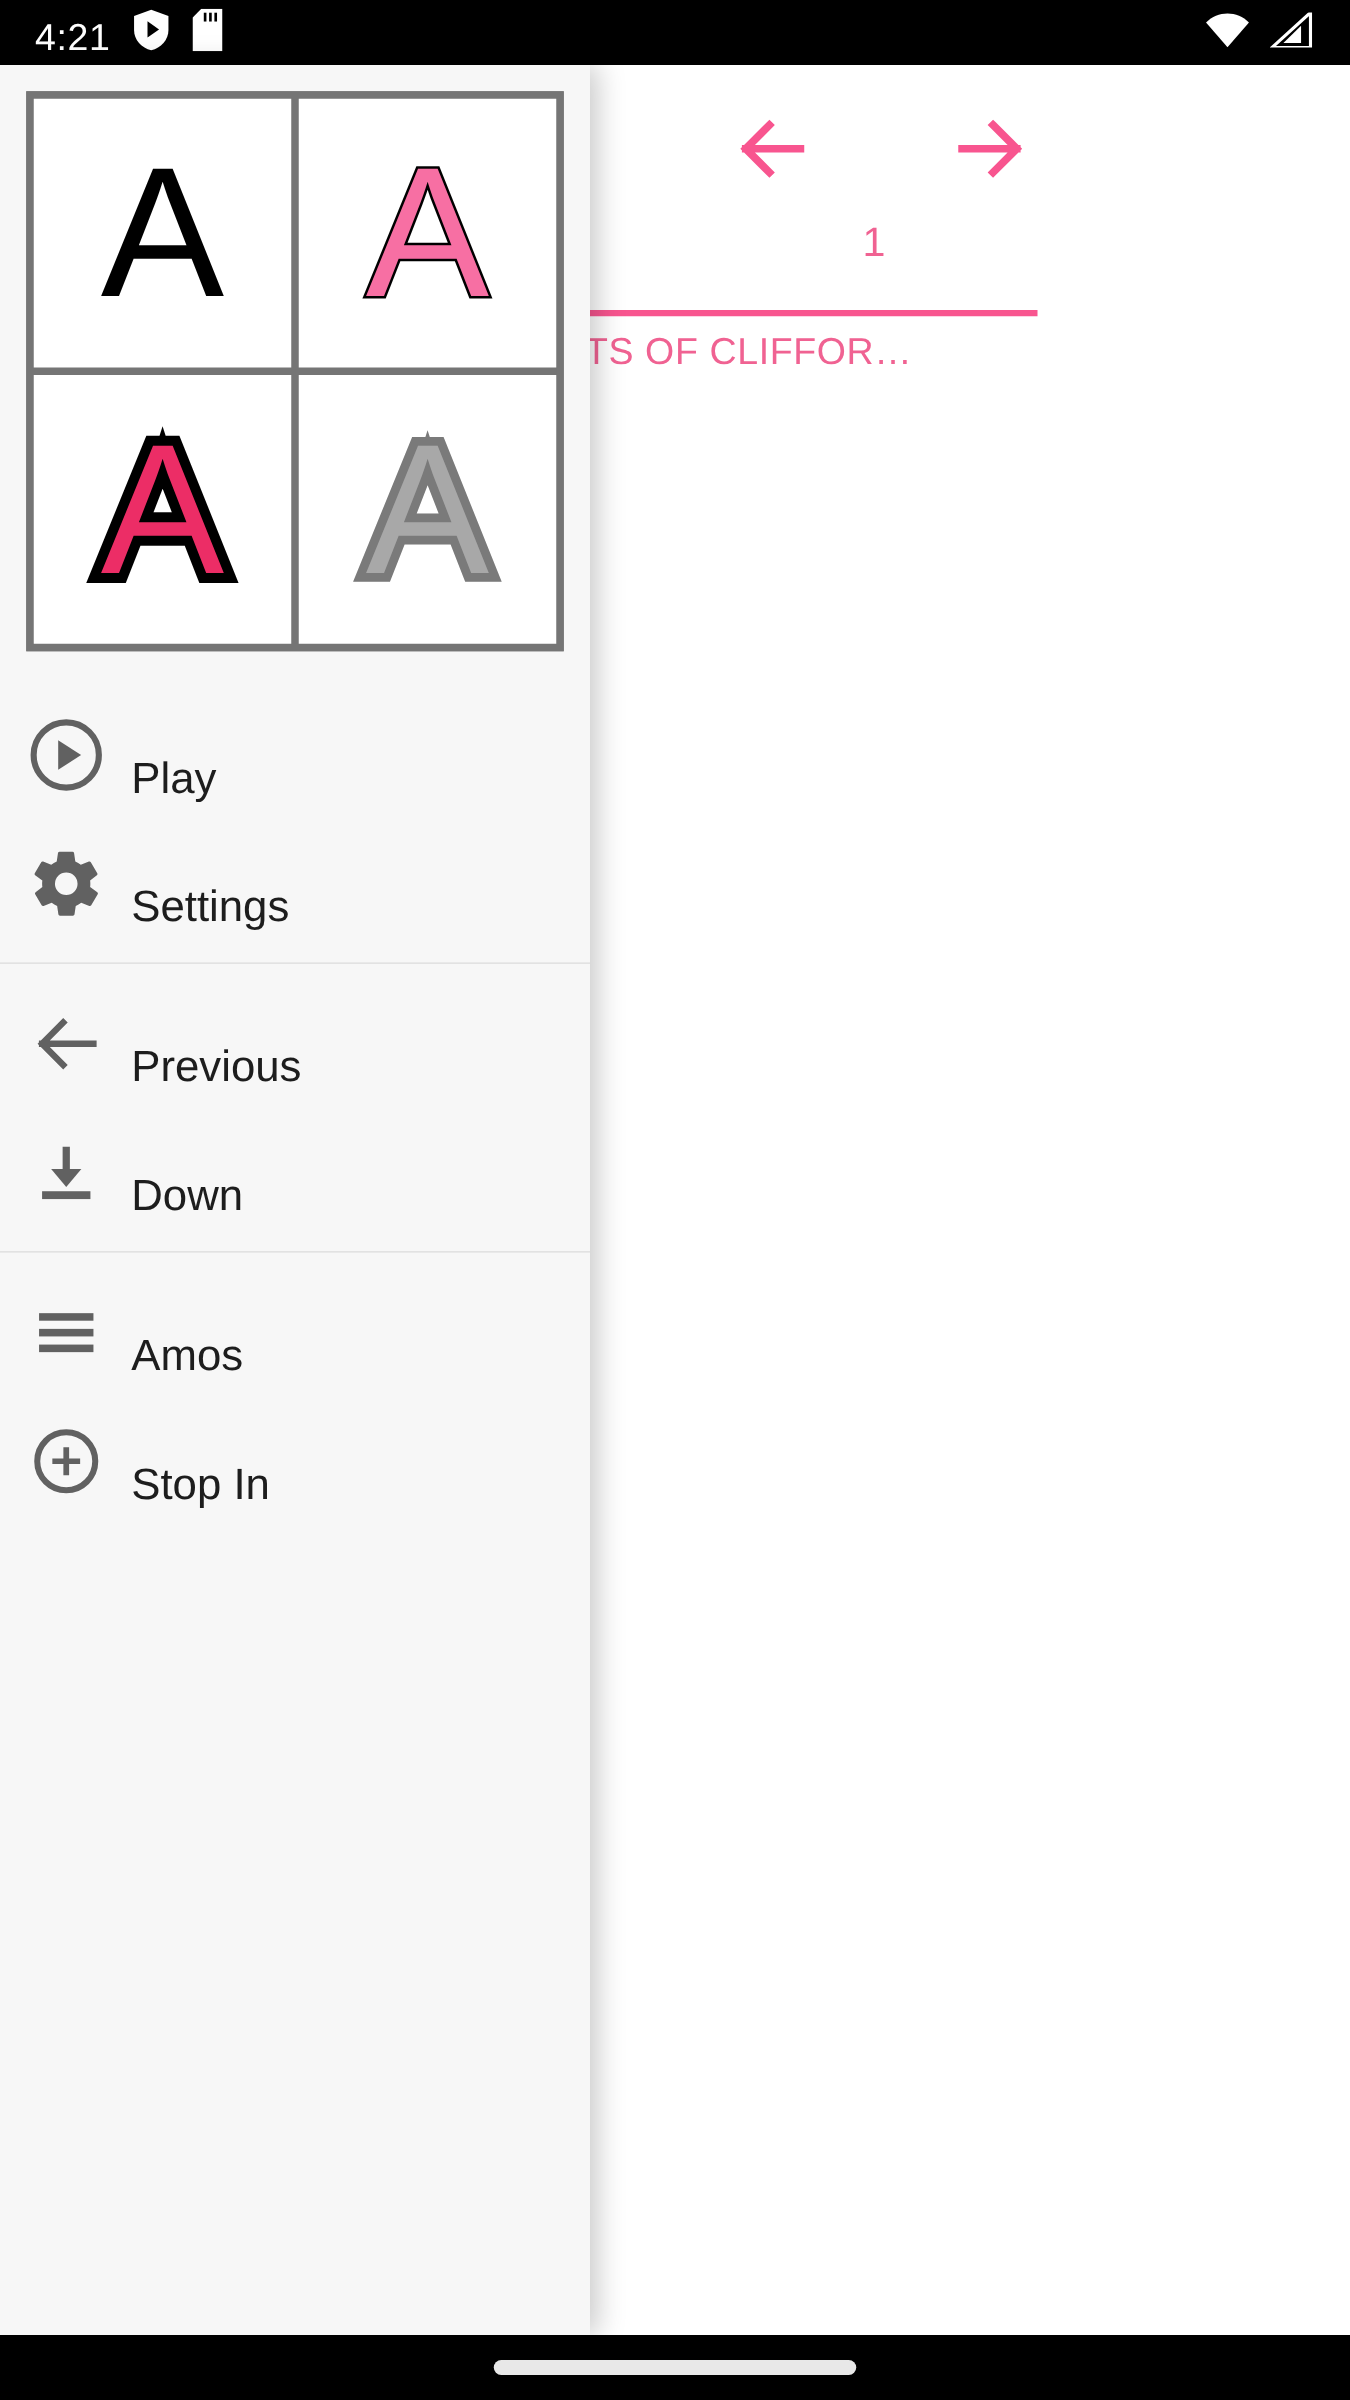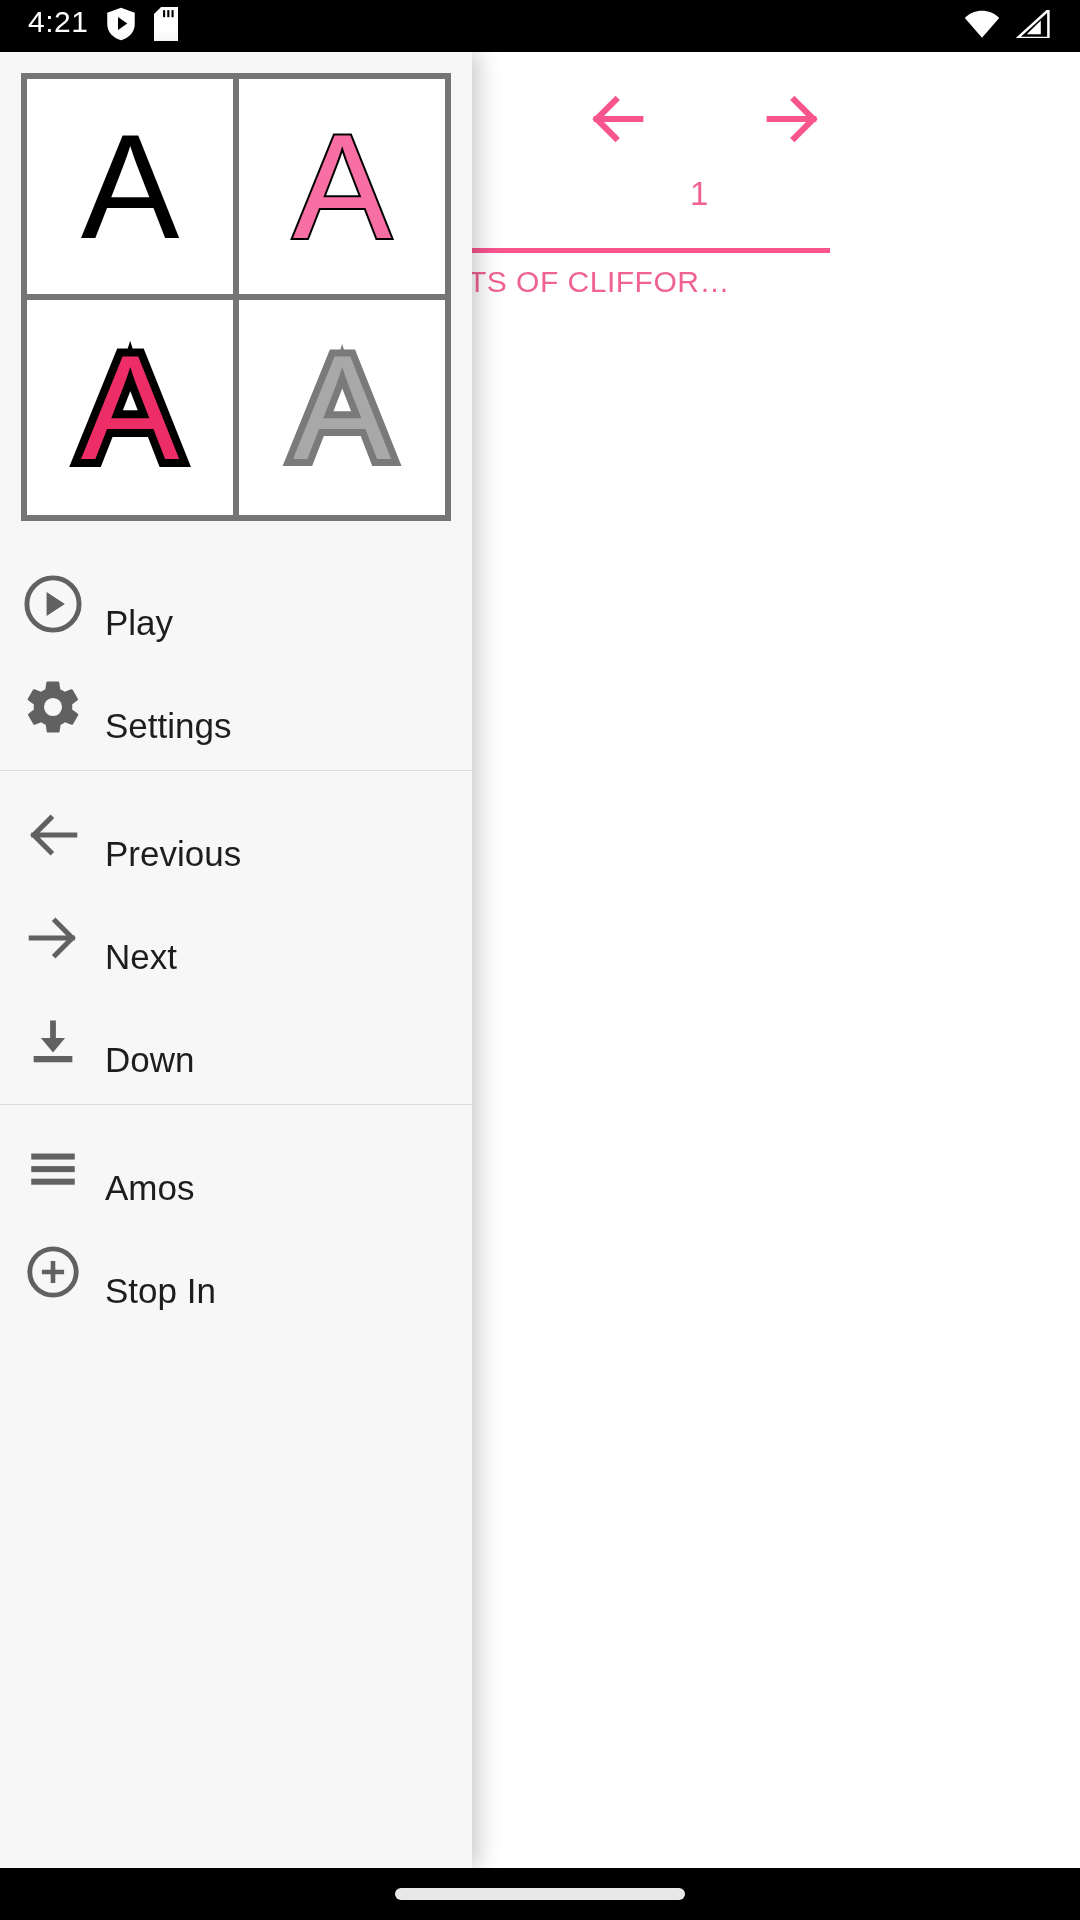--- a/index.html
+++ b/index.html
@@ -9,21 +9,21 @@
     font-family:"Liberation Sans",sans-serif;
     overflow:hidden;
     position:relative;
   }
   
   #status-bar{
     position:absolute;left:0;top:0;width:1080px;height:52px;
     background:#000000;color:#ffffff;
     display:flex;align-items:center;
   }
-  #status-left{display:flex;align-items:flex-start;gap:18px;padding-left:28px;}
+  #status-left{display:flex;align-items:flex-end;gap:18px;padding-left:28px;}
   #status-clock{font-size:30px;letter-spacing:0.5px;line-height:1;}
   #status-right{margin-left:auto;display:flex;align-items:center;gap:16px;padding-right:30px;}
 
   
   #reader{
     position:absolute;left:0;top:52px;width:1080px;height:1816px;
     background:#ffffff;overflow:hidden;
   }
   #reader-nav{
     position:absolute;left:0;top:0;width:1080px;height:120px;
@@ -231,28 +231,20 @@
       <span class="menu-icon">
         <svg width="58" height="58" viewBox="0 0 24 24">
             <path d="M21 12 H4 M11 5 L4 12 L11 19" fill="none" stroke="#616161" stroke-width="2.1" stroke-linecap="square"></path>
           </svg>
       </span>
       <span class="menu-label">Previous</span>
     </div>
     <div class="menu-item">
       <span class="menu-icon">
         <svg width="58" height="58" viewBox="0 0 24 24">
-            <path d="M3 12 H20 M13 5 L20 12 L13 19" fill="none" stroke="#616161" stroke-width="2.1" stroke-linecap="square"></path>
-          </svg>
-      </span>
-      <span class="menu-label">Next</span>
-    </div>
-    <div class="menu-item">
-      <span class="menu-icon">
-        <svg width="58" height="58" viewBox="0 0 24 24">
             <rect x="4" y="18.2" width="16" height="2.6" fill="#616161"></rect>
             <path d="M12 3.5 V15" fill="none" stroke="#616161" stroke-width="2.4"></path>
             <path d="M12 16.8 L17 10.8 H7 Z" fill="#616161"></path>
           </svg>
       </span>
       <span class="menu-label">Down</span>
     </div>
 
     <div class="menu-divider"></div>
 

